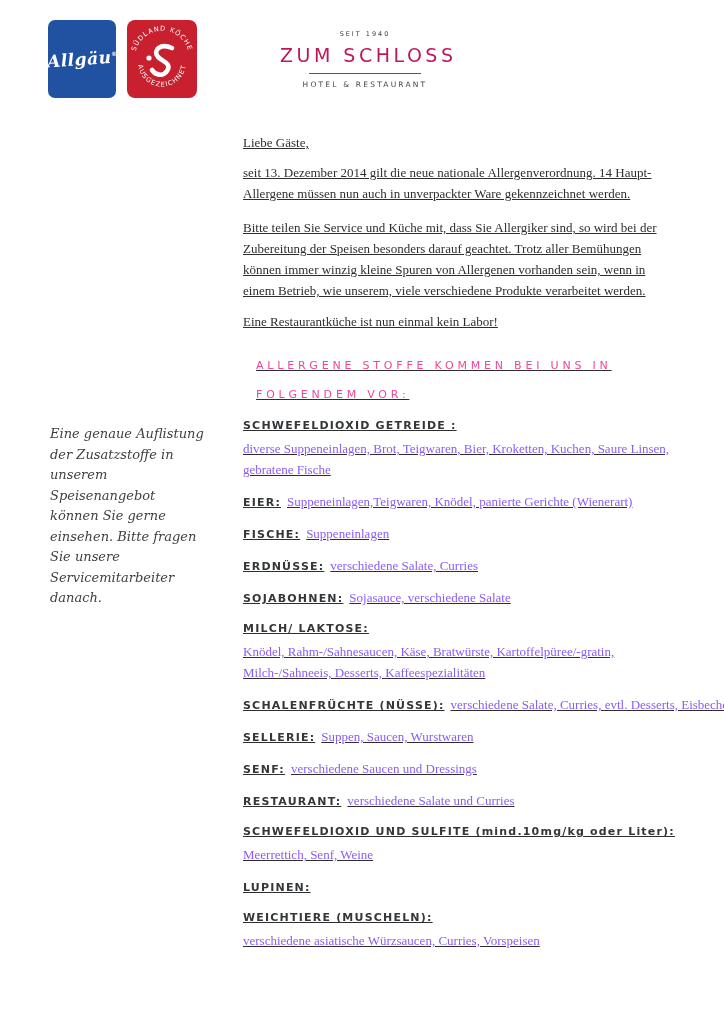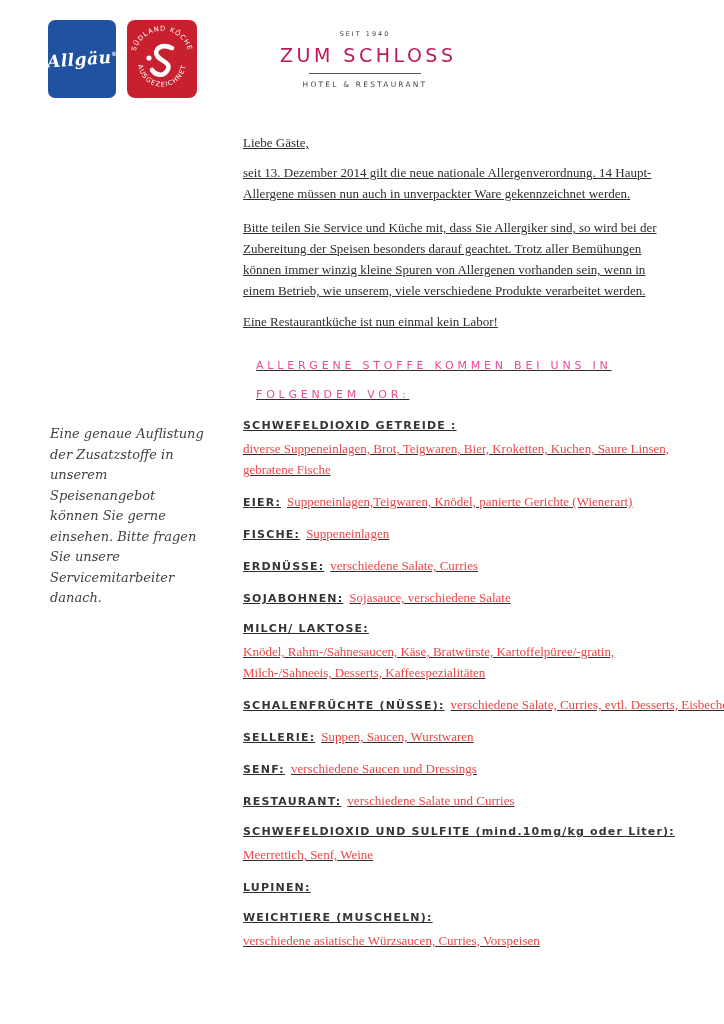--- a/index.html
+++ b/index.html
@@ -52,21 +52,21 @@
     width:440px;
   }
 
   
   .allergen-row { margin-bottom:12px; white-space:nowrap; }
   .allergen-row.block { white-space:normal; }
   .allergen-label {
     font-family:"DejaVu Sans", sans-serif; font-weight:700; font-size:11px;
     letter-spacing:1.2px; color:#33373a; line-height:18px; white-space:nowrap;
   }
-  .allergen-items { font-size:13px; line-height:18px; color:#ef4444; margin-left:6px; }
+  .allergen-items { font-size:13px; line-height:18px; color:#8b5cf6; margin-left:6px; }
   .allergen-row.block .allergen-label { display:block; margin-bottom:3px; }
   .allergen-row.block .allergen-items { display:block; margin-left:0; width:434px; line-height:21px; }
 </style>
 </head>
 <body>
 
 <div class="page">
 
   <header>
 

